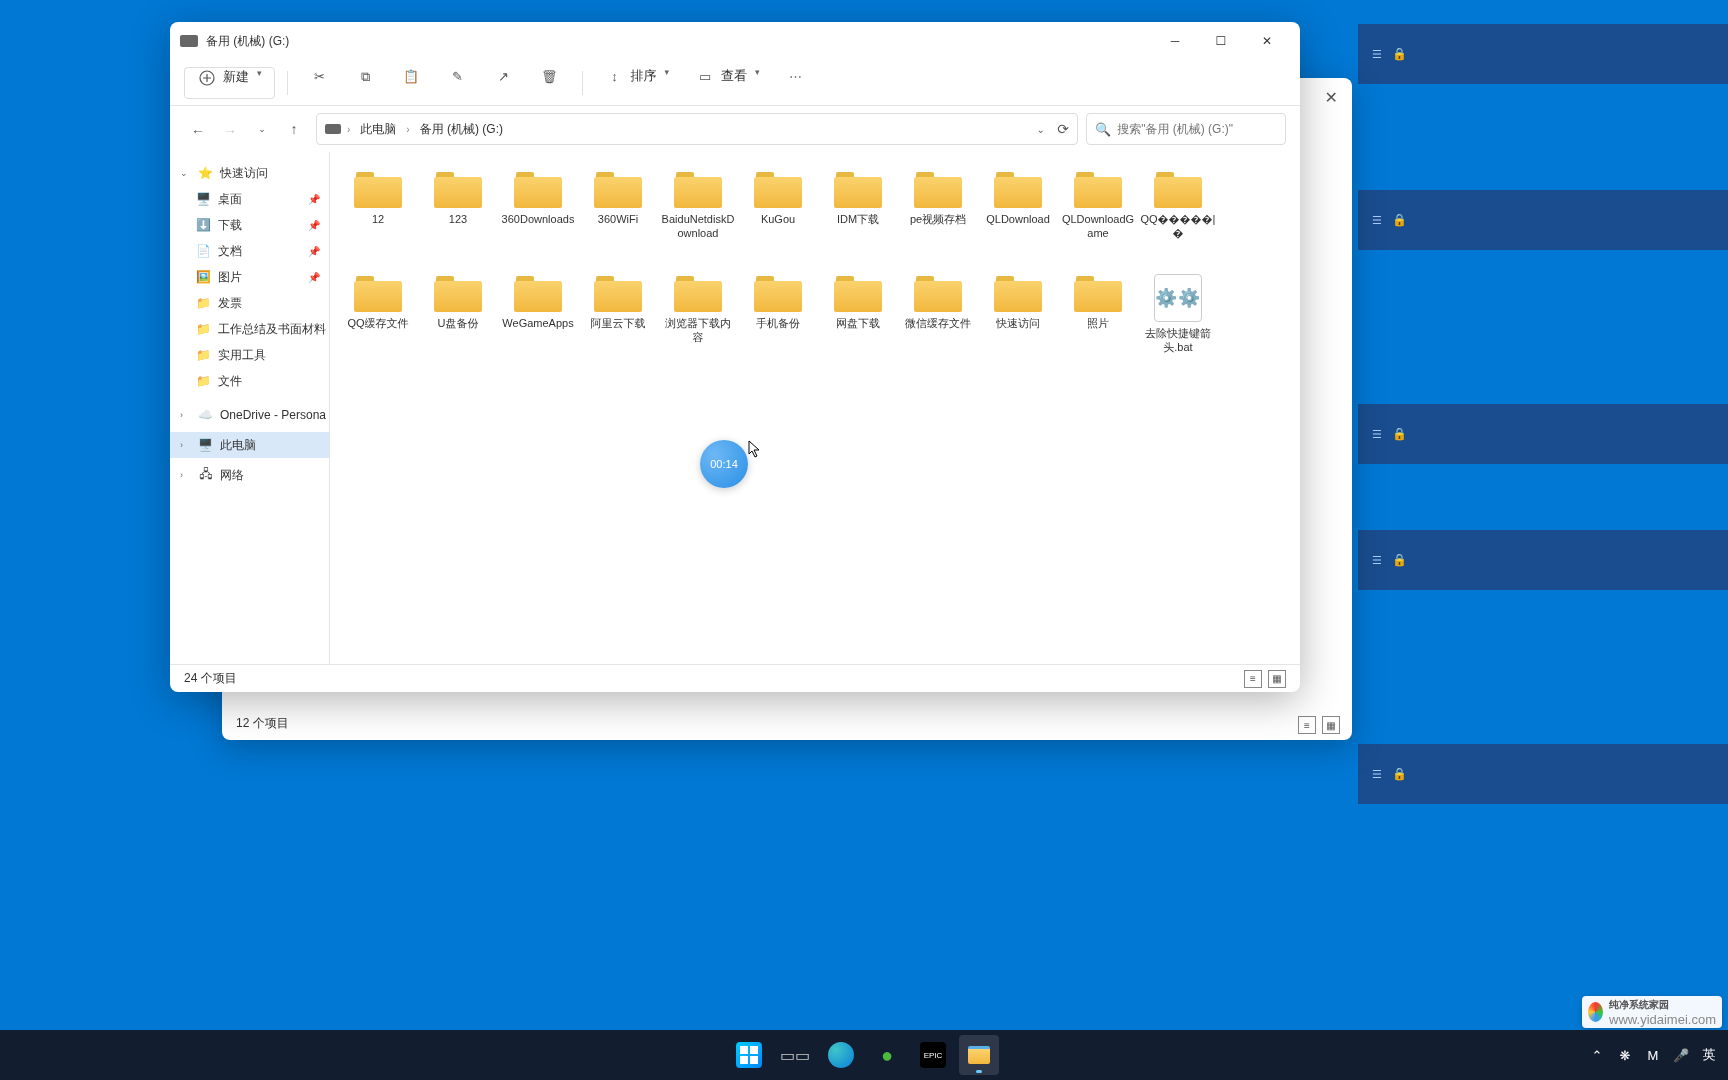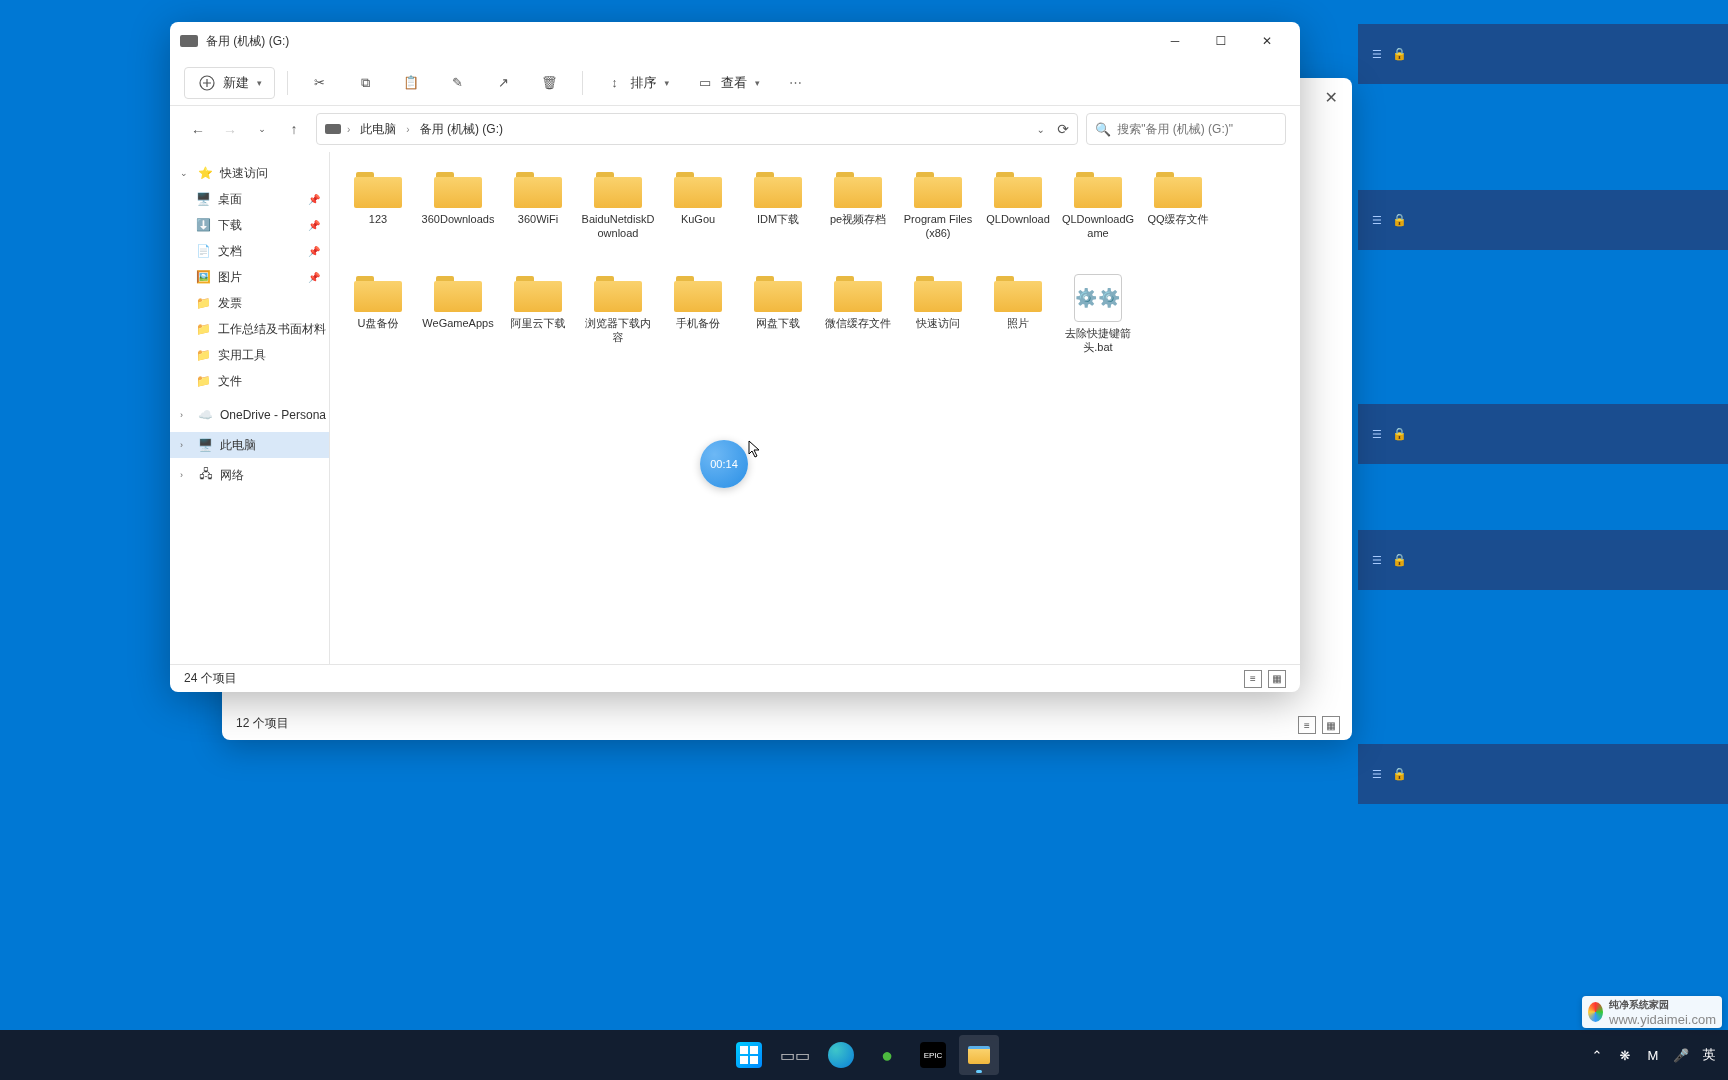--- a/index.html
+++ b/index.html
@@ -21,21 +21,21 @@
 .window { position: absolute; left: 170px; top: 22px; width: 1130px; height: 670px; background: #fff; border-radius: 8px; box-shadow: 0 8px 40px rgba(0,0,0,0.3); display: flex; flex-direction: column; overflow: hidden; }
 
 .titlebar { height: 38px; display: flex; align-items: center; padding: 0 10px; }
 .titlebar .drive-icon { width: 18px; height: 12px; background: #666; border-radius: 2px; margin-right: 8px; }
 .titlebar .title { font-size: 12px; color: #333; }
 .titlebar .spacer { flex: 1; }
 .win-controls { display: flex; gap: 0; }
 .win-controls button { width: 46px; height: 38px; border: none; background: transparent; font-size: 12px; color: #333; cursor: pointer; display: flex; align-items: center; justify-content: center; }
 
 .toolbar { height: 46px; display: flex; align-items: center; padding: 0 14px; gap: 6px; border-bottom: 1px solid #e5e5e5; }
-.tb-btn { height: 32px; padding: 0 10px; border: none; background: transparent; display: flex; align-items: center; gap: 6px; font-size: 13px; color: #333; cursor: pointer; border-radius: 4px; }
+.tb-btn { height: 32px; padding: 0 10px; border: none; background: transparent; display: flex; gap: 6px; font-size: 13px; color: #333; cursor: pointer; border-radius: 4px; }
 .tb-btn.new { border: 1px solid #ddd; padding: 0 12px; }
 .tb-icon { width: 20px; height: 20px; display: flex; align-items: center; justify-content: center; color: #555; }
 .tb-sep { width: 1px; height: 24px; background: #e0e0e0; margin: 0 6px; }
 .tb-chevron { font-size: 9px; color: #666; margin-left: 2px; }
 
 .navbar { height: 46px; display: flex; align-items: center; padding: 0 14px; gap: 8px; }
 .nav-arrows { display: flex; gap: 4px; align-items: center; }
 .nav-btn { width: 28px; height: 28px; border: none; background: transparent; font-size: 14px; color: #555; cursor: pointer; border-radius: 4px; display: flex; align-items: center; justify-content: center; }
 .nav-btn.disabled { color: #ccc; cursor: default; }
 .address { flex: 1; height: 32px; border: 1px solid #ddd; border-radius: 4px; display: flex; align-items: center; padding: 0 8px; gap: 6px; font-size: 12px; color: #333; position: relative; }
@@ -265,20 +265,24 @@
       <div class="tree-item">
         <span class="expand">›</span>
         <span class="node-icon">🖧</span>
         <span>网络</span>
       </div>
     </div>
 
     <div class="content" id="folder-grid">
         <div class="folder-item">
           <div class="folder-icon"></div>
+      <div class="folder-label">12</div>
+        </div>
+        <div class="folder-item">
+          <div class="folder-icon"></div>
       <div class="folder-label">123</div>
         </div>
         <div class="folder-item">
           <div class="folder-icon"></div>
       <div class="folder-label">360Downloads</div>
         </div>
         <div class="folder-item">
           <div class="folder-icon"></div>
       <div class="folder-label">360WiFi</div>
         </div>
@@ -293,29 +297,29 @@
         <div class="folder-item">
           <div class="folder-icon"></div>
       <div class="folder-label">IDM下载</div>
         </div>
         <div class="folder-item">
           <div class="folder-icon"></div>
       <div class="folder-label">pe视频存档</div>
         </div>
         <div class="folder-item">
           <div class="folder-icon"></div>
-      <div class="folder-label">Program Files (x86)</div>
-        </div>
-        <div class="folder-item">
-          <div class="folder-icon"></div>
       <div class="folder-label">QLDownload</div>
         </div>
         <div class="folder-item">
           <div class="folder-icon"></div>
       <div class="folder-label">QLDownloadGame</div>
+        </div>
+        <div class="folder-item">
+          <div class="folder-icon"></div>
+      <div class="folder-label">QQ�����|�</div>
         </div>
         <div class="folder-item">
           <div class="folder-icon"></div>
       <div class="folder-label">QQ缓存文件</div>
         </div>
         <div class="folder-item">
           <div class="folder-icon"></div>
       <div class="folder-label">U盘备份</div>
         </div>
         <div class="folder-item">

